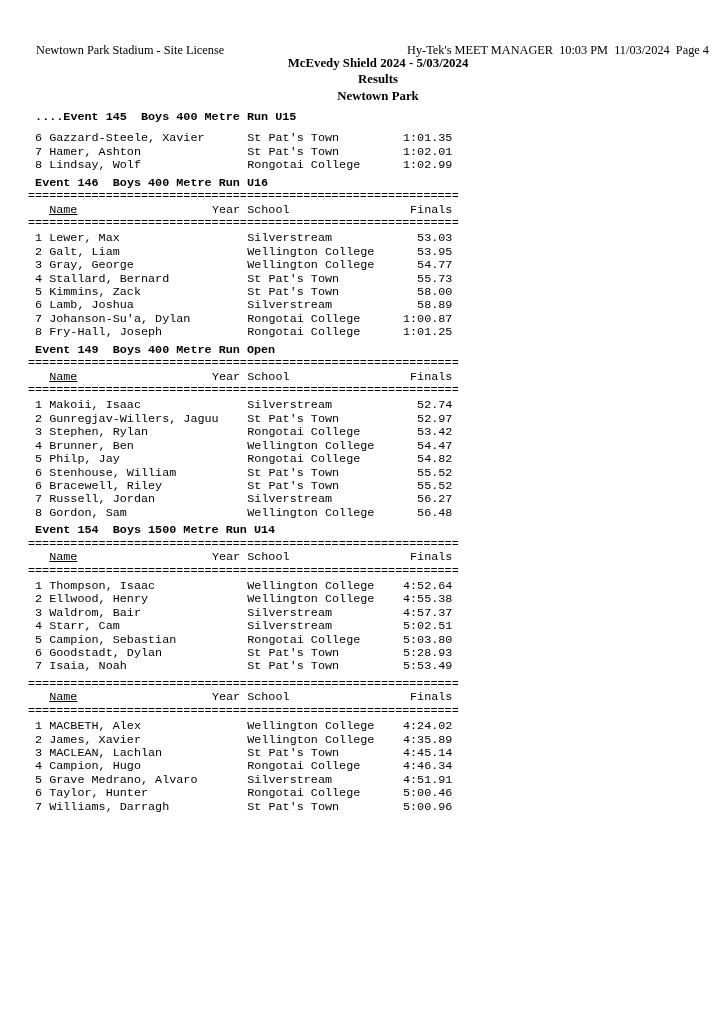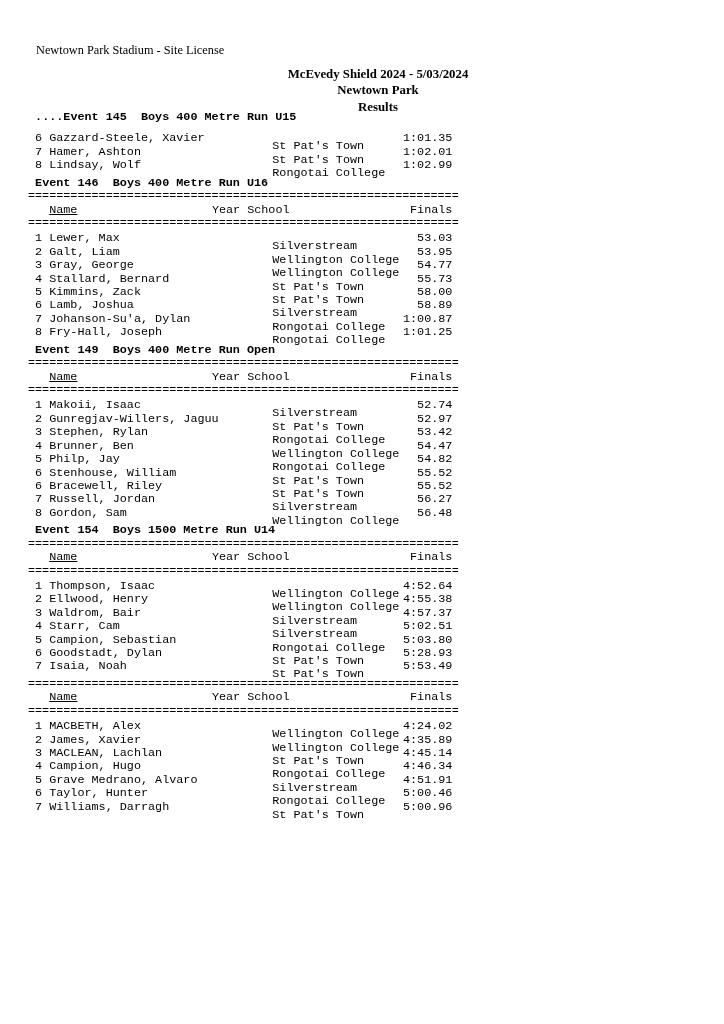--- a/index.html
+++ b/index.html
@@ -18,51 +18,52 @@
   .hdr-left {
     position: absolute; left: 36px; top: 43px;
     font-size: 12.3px; white-space: pre;
   }
   .hdr-right {
     position: absolute; right: 7px; top: 43px;
     font-size: 12.3px; white-space: pre;
   }
   .title-block {
     position: absolute; left: 36px; top: 55px; width: 684px;
-    text-align: center; font-weight: bold; font-size: 12.8px; line-height: 16.3px; margin-top: 11px;
+    text-align: center; font-weight: bold; font-size: 12.8px; line-height: 16.3px;
   }
 
   
   .results { position: absolute; left: 0; top: 111px; width: 724px; }
   .event-block { margin: 0 0 4px 0; }
   .event-title { padding-left: 35.1px; font-weight: bold; height: 13.43px; }
   .sep { padding-left: 28px; height: 13.43px; overflow: hidden; }
   .head-row, .result-row { position: relative; height: 13.43px; }
   .rows { margin-top: 2px; }
   .event-block.continuation .rows { margin-top: 8px; }
 
   .c-name       { position: absolute; left: 49.2px;  top: 0; text-decoration: underline; }
   .c-yearschool { position: absolute; left: 211.9px; top: 0; }
   .c-finals     { position: absolute; left: 352px;   top: 0; width: 100.4px; text-align: right; }
   .c-place      { position: absolute; left: 28px;    top: 0; width: 14.14px; text-align: right; }
   .c-rname      { position: absolute; left: 49.2px;  top: 0; }
-  .c-school     { position: absolute; left: 247.3px; top: 8px; margin-left: 25px; }
+  .c-school     { position: absolute; left: 247.3px; top: 0; }
 </style>
 </head>
 <body>
 
 <div class="page">
 
   <div class="serif hdr-left">Newtown Park Stadium - Site License</div>
 
+  <div class="serif hdr-right">Hy-Tek's MEET MANAGER  10:03 PM  11/03/2024  Page 4</div>
 
   <div class="serif title-block">
     <div>McEvedy Shield 2024 - 5/03/2024</div>
+    <div>Results</div>
     <div>Newtown Park</div>
-    <div>Results</div>
   </div>
 
   <div class="results" id="results">
       <section class="event-block continuation">
     <div class="mono event-title">....Event 145  Boys 400 Metre Run U15</div>
 
     <div class="rows">
           <div class="mono result-row">
     <span class="c-place">6</span>
     <span class="c-rname">Gazzard-Steele, Xavier</span>

